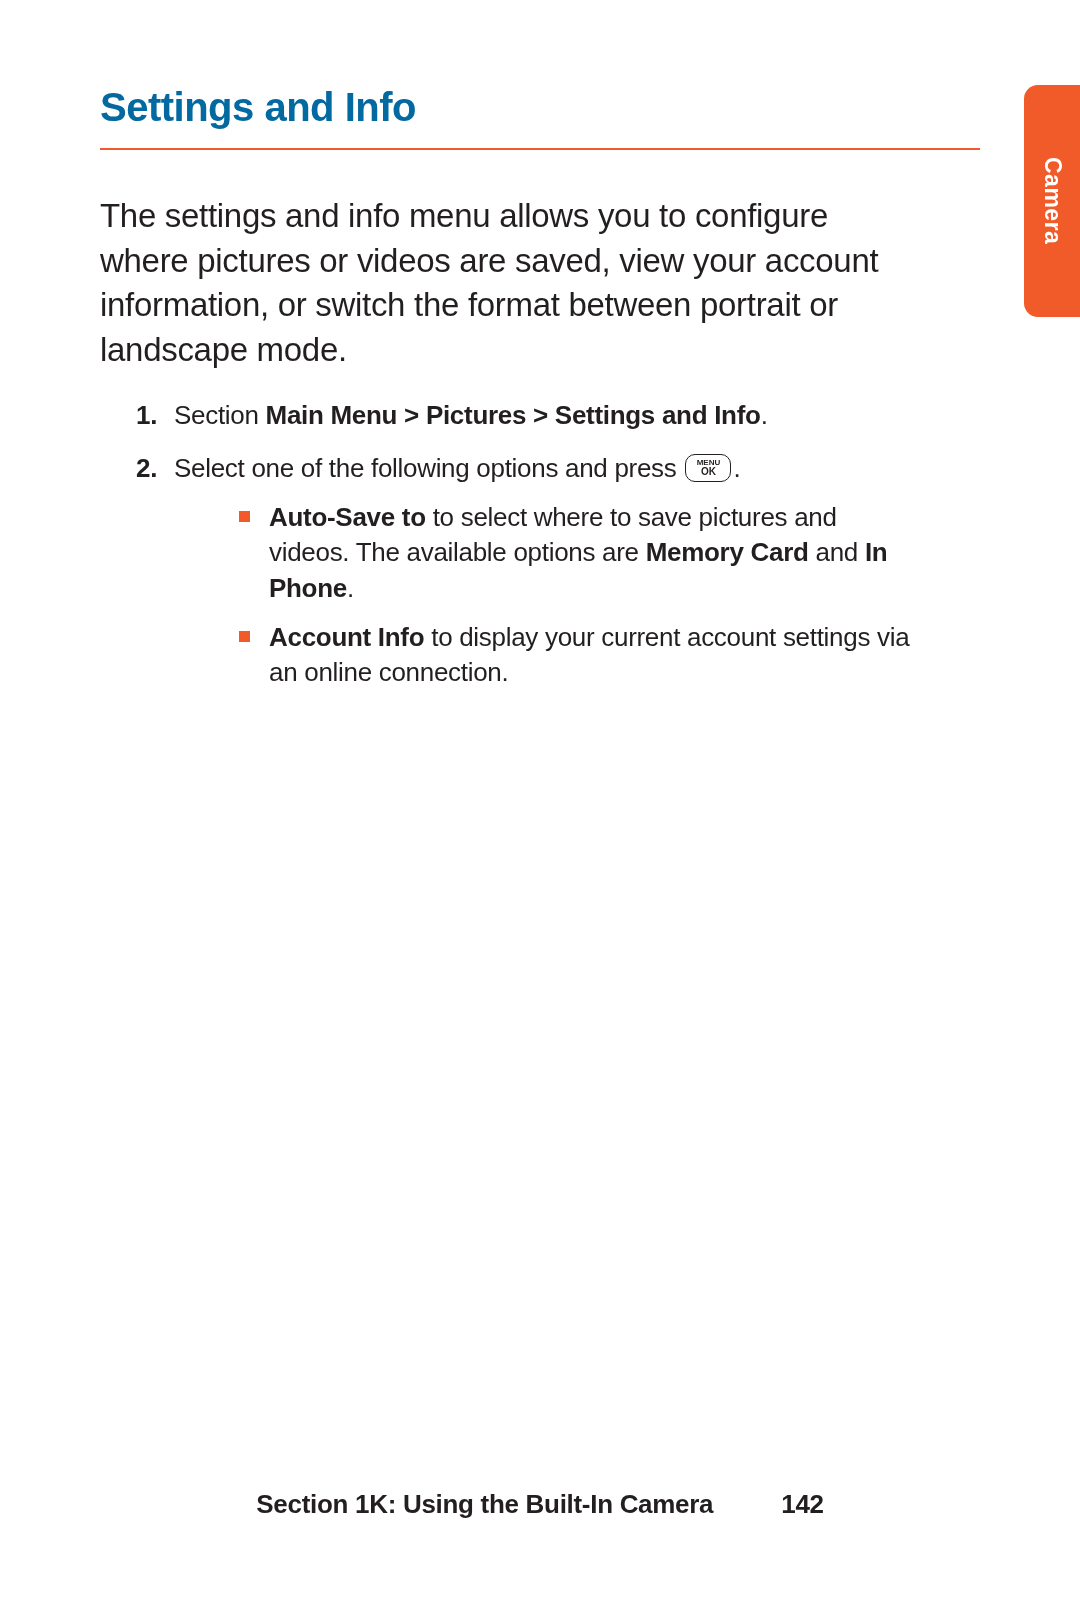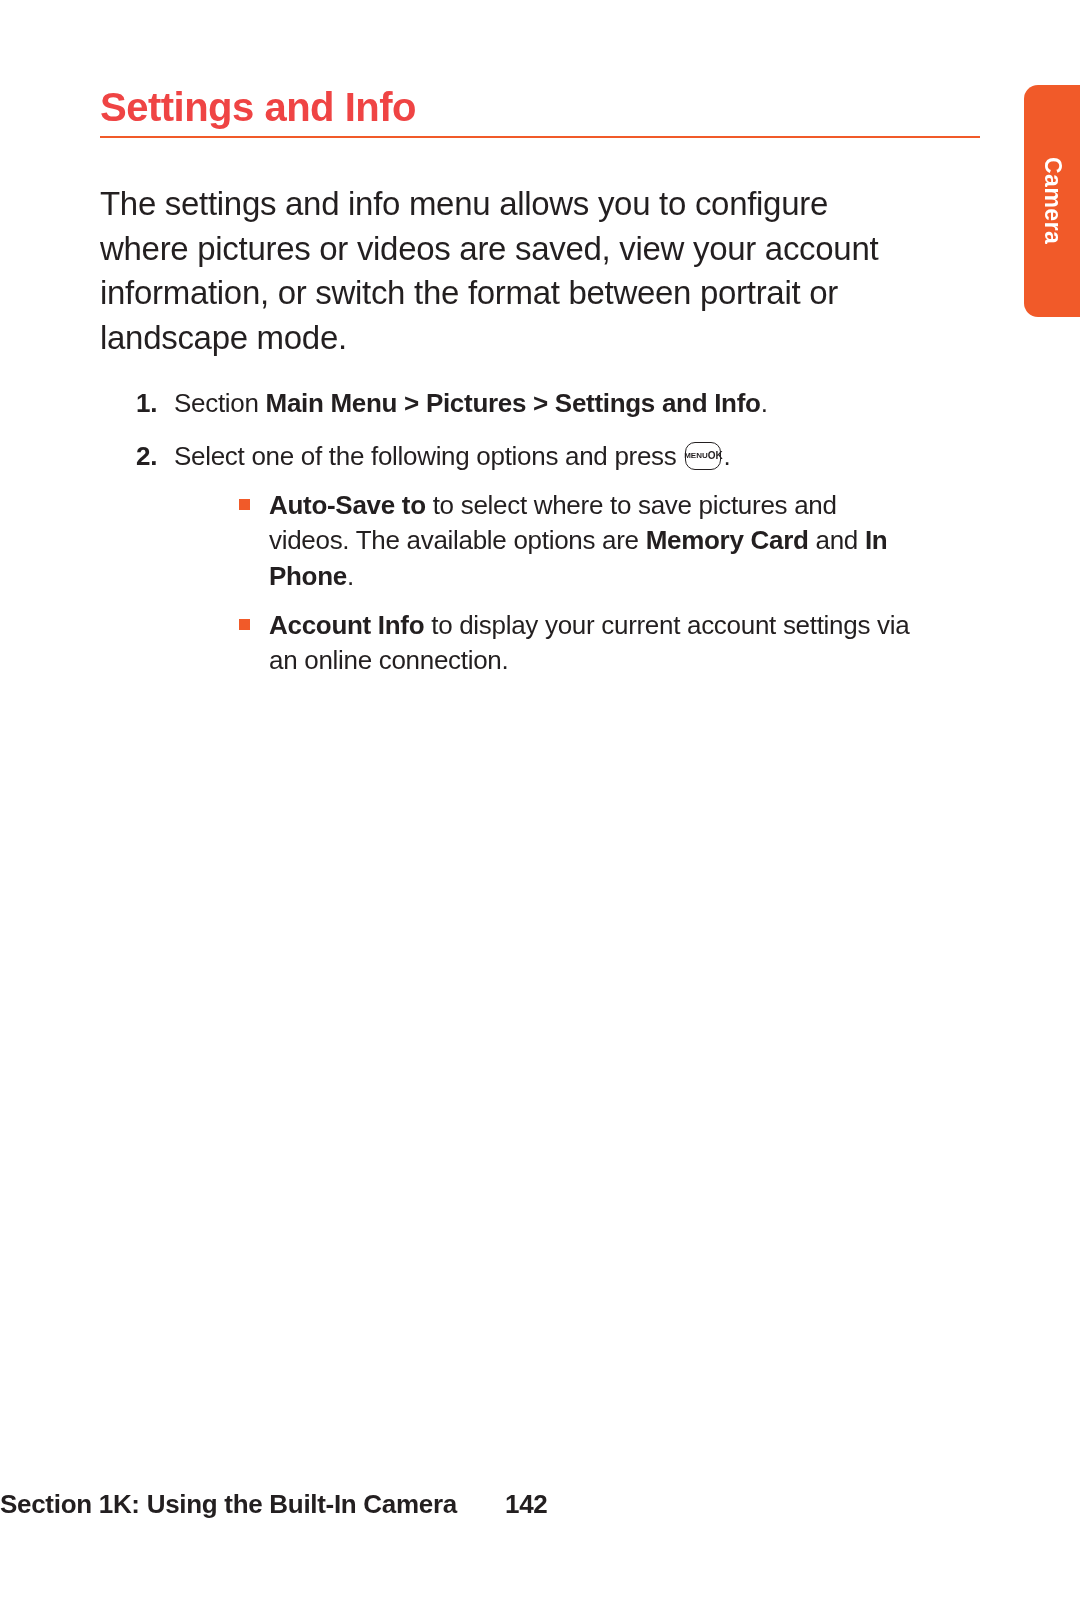--- a/index.html
+++ b/index.html
@@ -13,25 +13,25 @@
       background: #fff;
       font-family: Arial, Helvetica, sans-serif;
       position: relative;
       color: #231f20;
     }
     .page {
       padding: 85px 100px 0 100px;
       position: relative;
     }
     .heading {
-      color: #ef4444;
+      color: #0369a1;
       font-size: 40px;
       font-weight: bold;
       letter-spacing: -0.5px;
-      margin-bottom: 6px;
+      margin-bottom: 18px;
     }
     .heading-rule {
       border: none;
       border-top: 2px solid #f15a29;
       margin-bottom: 44px;
       width: 100%;
     }
     .side-tab {
       position: absolute;
       right: 0;
@@ -107,24 +107,25 @@
       top: 11px;
       width: 11px;
       height: 11px;
       background: #f15a29;
     }
     .menu-ok-icon {
       display: inline-flex;
       vertical-align: middle;
       align-items: center;
       justify-content: center;
-      width: 36px;
+      width: 46px;
       height: 28px;
       border: 1.5px solid #231f20;
       border-radius: 10px;
+      flex-direction: column;
       line-height: 1;
       margin: 0 2px;
       position: relative;
       top: -2px;
     }
     .menu-ok-icon .t1 {
       font-size: 8px;
       font-weight: bold;
       letter-spacing: 0;
     }
@@ -132,22 +133,23 @@
       font-size: 10px;
       font-weight: bold;
       letter-spacing: 0;
     }
     .footer {
       position: absolute;
       bottom: 100px;
       left: 0;
       width: 100%;
       display: flex;
+      justify-content: center;
       align-items: baseline;
-      gap: 48px;
+      gap: 68px;
       font-size: 26px;
       font-weight: bold;
       letter-spacing: -0.3px;
     }
     .footer .section-label {
       text-align: right;
     }
   </style>
 </head>
 <body>

